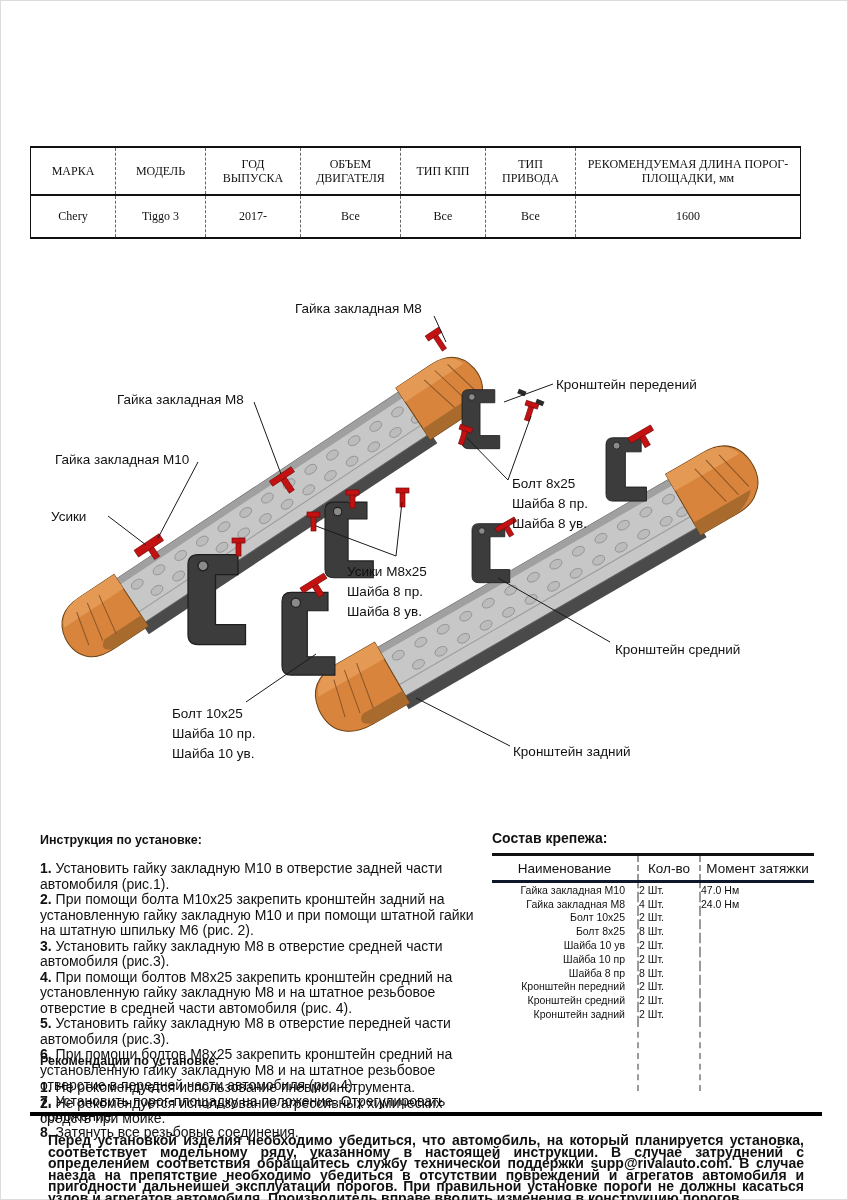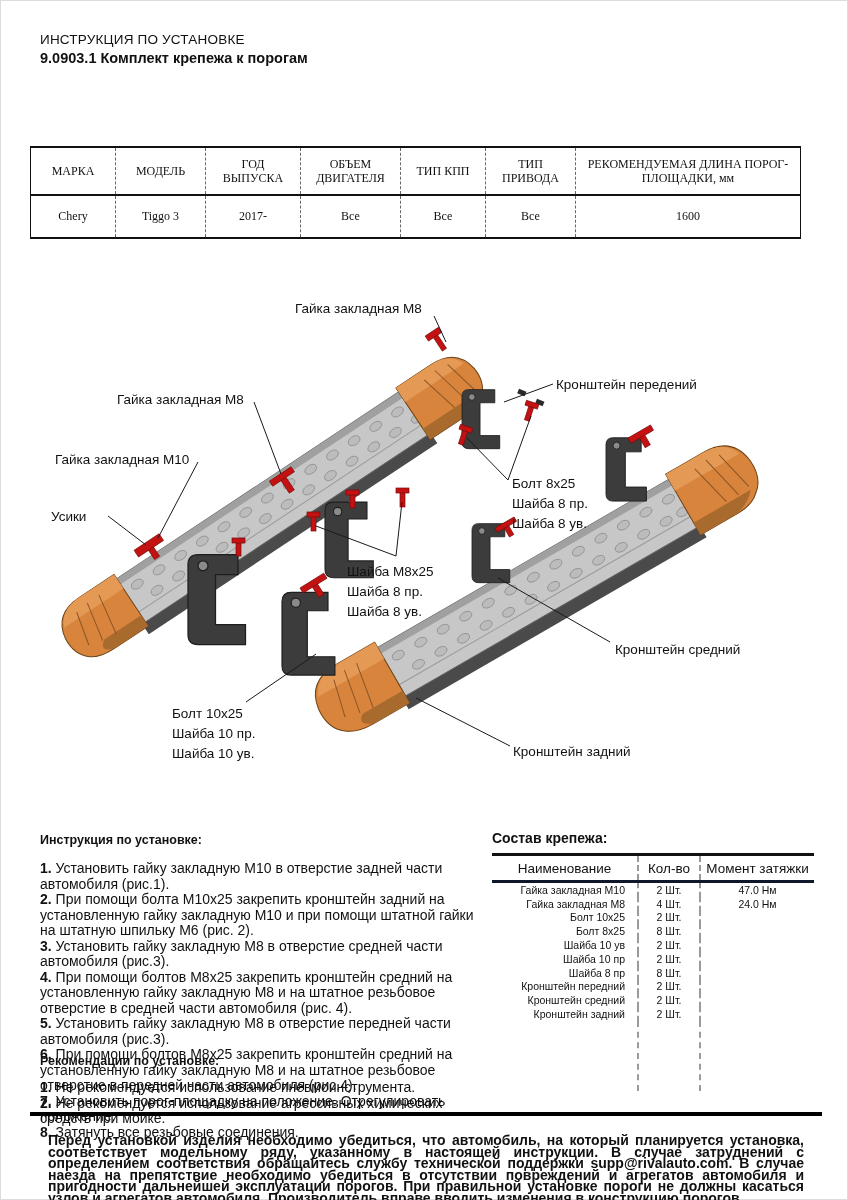--- a/index.html
+++ b/index.html
@@ -34,37 +34,33 @@
 
   
   .hardware{position:absolute;left:492px;top:830px;width:322px;}
   .hw-title{font-size:14px;font-weight:bold;margin:0 0 7px 0;}
   table.hw{width:322px;border-collapse:collapse;table-layout:fixed;border-top:3px solid #111;}
   table.hw th{font-size:13.5px;font-weight:normal;text-align:center;padding:5px 0 4px;border-bottom:3px solid #0f172a;}
   table.hw th,table.hw td{border-left:2px dashed #9a9a9a;}
   table.hw th:first-child,table.hw td:first-child{border-left:none;}
   table.hw td{font-size:10.5px;height:13.8px;padding:0;}
   table.hw td.nm{text-align:right;padding-right:12px;}
-  table.hw td.q,table.hw td.t{text-align:center;}
+  table.hw td.q,table.hw td.t{}
   table.hw tr.filler td{height:70px;}
 
   
   .fineprint{position:absolute;left:30px;top:1112px;width:788px;
              border-top:4px solid #000;border-bottom:4px solid #000;padding:3px 2px 4px;}
   .fineprint p{margin:16px;font-size:14px;line-height:11.5px;text-align:justify;font-weight:bold;}
 </style>
 </head>
 <body>
 
 <div class="page">
 
-  <header class="doc-header">
-    <div class="l1">ИНСТРУКЦИЯ ПО УСТАНОВКЕ</div>
-    <div class="l2">9.0903.1 Комплект крепежа к порогам</div>
-  </header>
 
   <table class="spec">
     <colgroup>
       <col style="width:85px">
         <col style="width:90px">
         <col style="width:95px">
         <col style="width:100px">
       <col style="width:85px">
         <col style="width:90px">
         <col style="width:225px">
@@ -278,21 +274,21 @@
     <div class="dlabel" style="left:556px;top:87px">Кронштейн передений</div>
     <div class="dlabel" style="left:117px;top:102px">Гайка закладная М8</div>
     <div class="dlabel" style="left:55px;top:162px">Гайка закладная М10</div>
     <div class="dlabel" style="left:51px;top:219px">Усики</div>
     <div class="dlabel multi" style="left:512px;top:184px">
       <div>Болт 8х25</div>
       <div>Шайба 8 пр.</div>
       <div>Шайба 8 ув.</div>
     </div>
     <div class="dlabel multi" style="left:347px;top:272px">
-      <div>Шайба М8х25</div>
+      <div>Усики М8х25</div>
       <div>Шайба 8 пр.</div>
       <div>Шайба 8 ув.</div>
     </div>
     <div class="dlabel" style="left:615px;top:352px">Кронштейн средний</div>
     <div class="dlabel multi" style="left:172px;top:414px">
       <div>Болт 10х25</div>
       <div>Шайба 10 пр.</div>
       <div>Шайба 10 ув.</div>
     </div>
     <div class="dlabel" style="left:513px;top:454px">Кронштейн задний</div>

